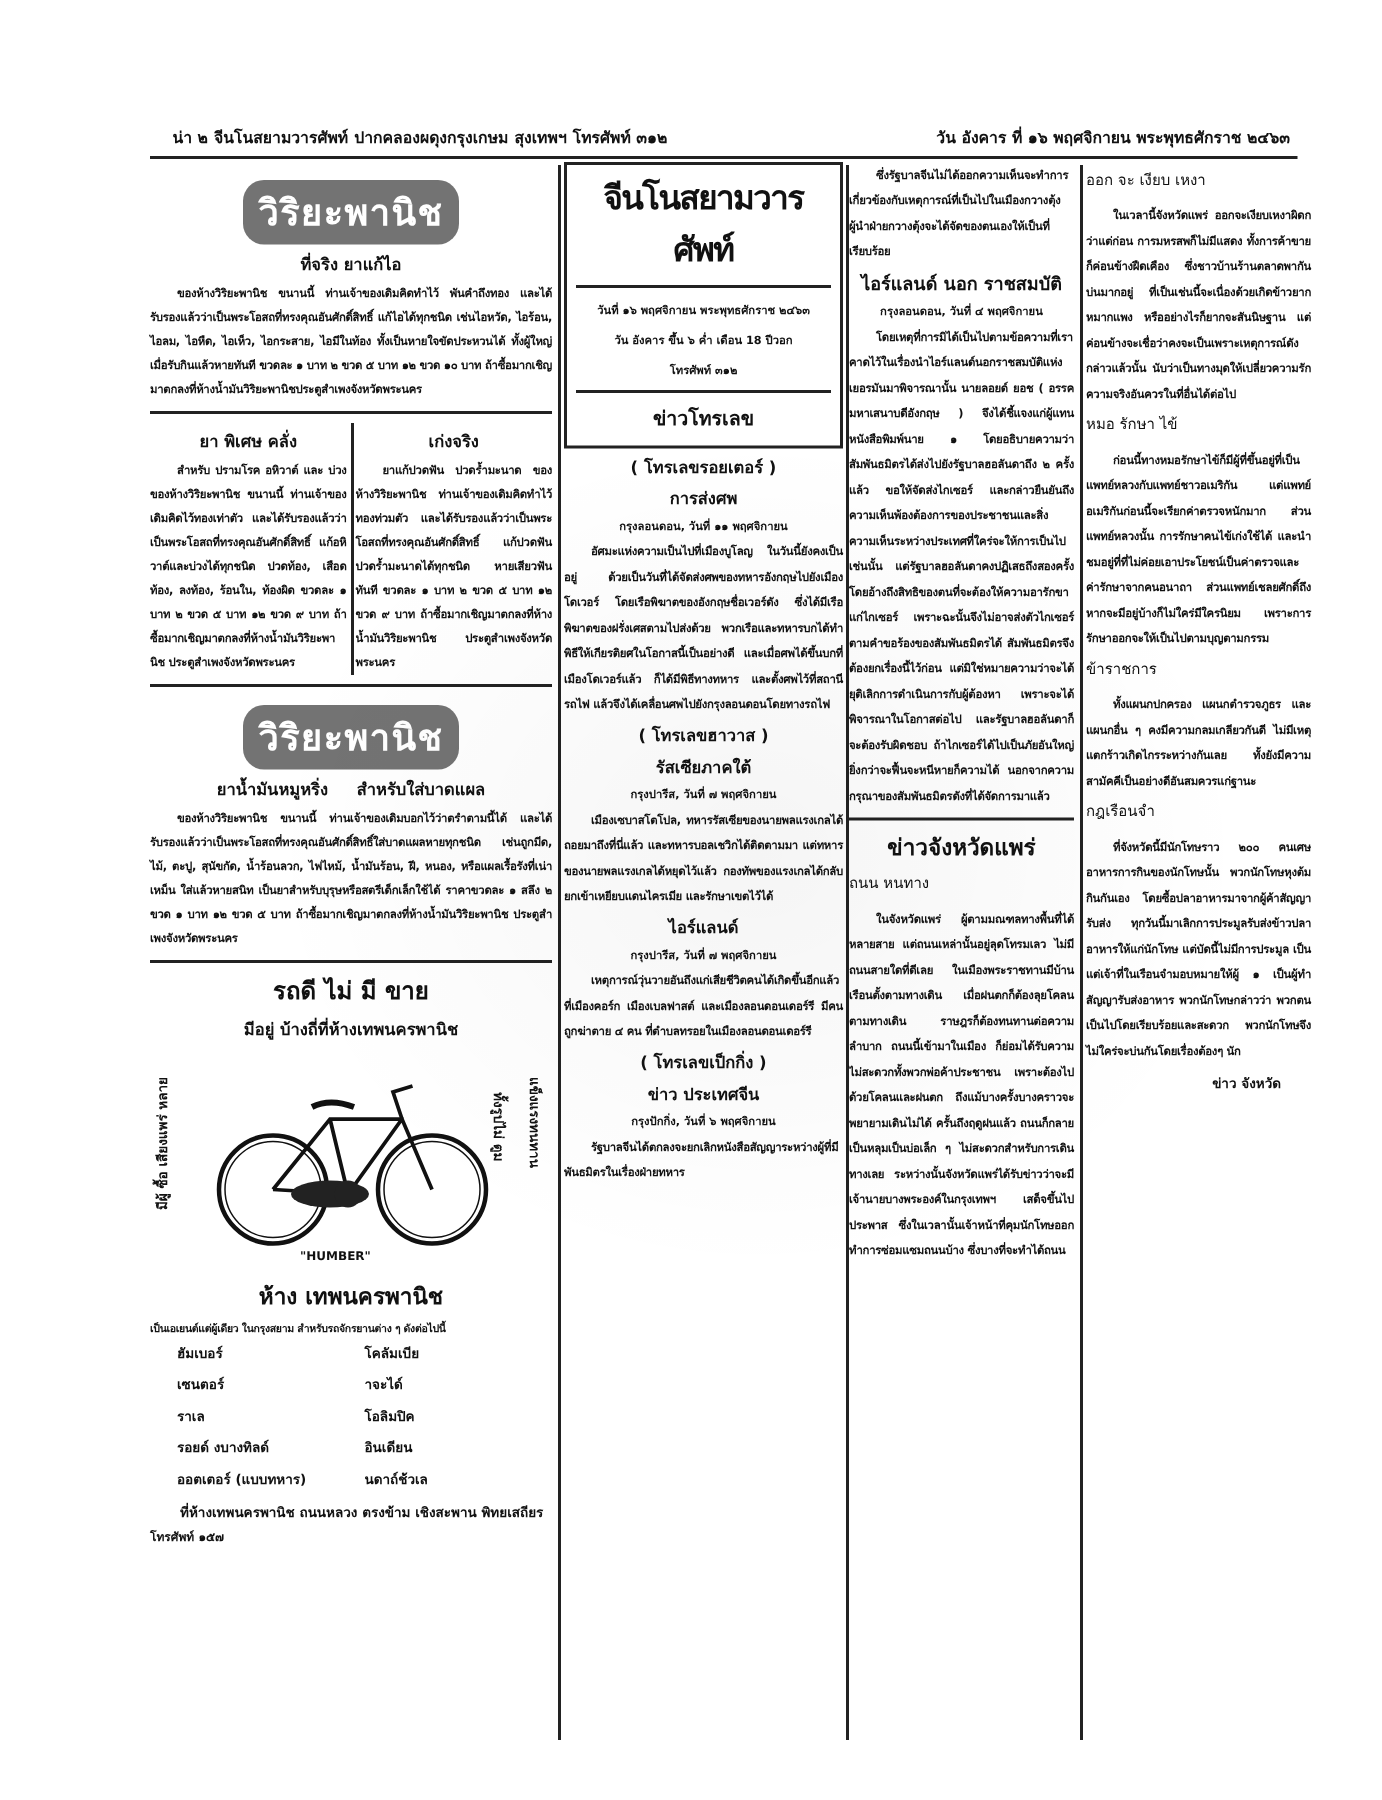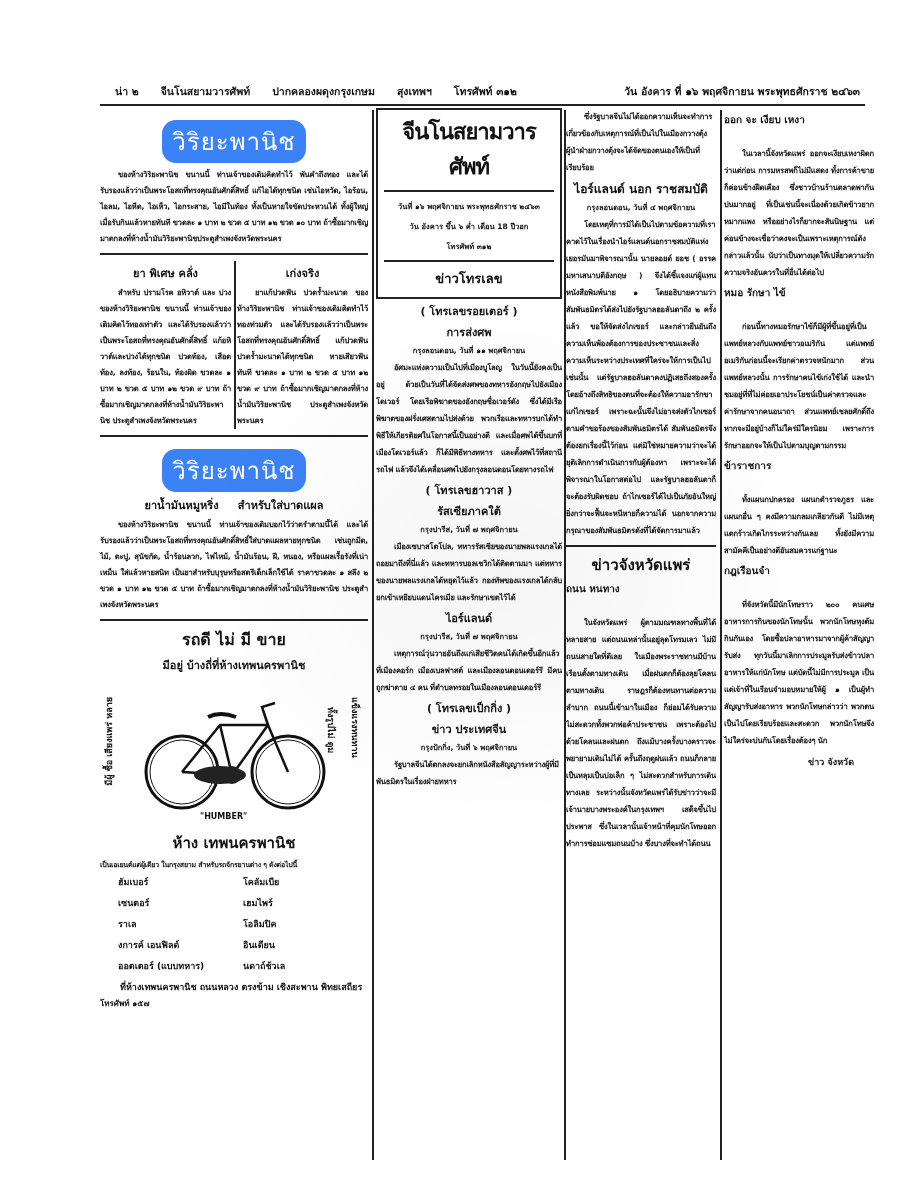--- a/index.html
+++ b/index.html
@@ -1,39 +1,39 @@
 <!DOCTYPE html>
 <html><head>
 <meta charset="utf-8">
 <style>
   html, body { margin:0; padding:0; background:#ffffff; }
   body { width:921px; height:1200px; position:relative; overflow:hidden;
          font-family:"DejaVu Sans", sans-serif; color:#111; }
   .page { position:absolute; left:0; top:0; width:921px; height:1200px; background:#fff; }
   .hdr { position:absolute; left:115px; top:82px; width:745px; height:18px;
-         font-size:10.5px; font-weight:bold; display:flex; gap:22px; align-items:center; white-space:nowrap; }
+         font-size:10.5px; font-weight:bold; display:flex; gap:4px; align-items:center; white-space:nowrap; }
   .hdr-rule { position:absolute; left:100px; top:104px; width:765px; height:2px; background:#222; }
   .col { position:absolute; top:108px; }
   .col1 { left:100px; width:268px; }
   .col2 { left:376px; width:186px; }
   .col3 { left:566px; width:150px; }
   .col4 { left:724px; width:150px; }
   .vrule { position:absolute; width:1.5px; background:#222; }
-  .banner { margin:12px auto 4px; background:#3b82f6; color:#fff; border-radius:14px;
-            text-align:center; font-size:24px; font-family:"DejaVu Serif", serif; font-weight:normal;
+  .banner { margin:12px auto 4px; background:#737373; color:#fff; border-radius:14px;
+            text-align:center; font-size:24px; font-family:"DejaVu Serif", serif; font-weight:bold;
             padding:2px 10px; width:max-content; letter-spacing:1px; }
   .sub { text-align:center; font-size:11px; font-weight:bold; margin:3px 0; }
   .body { font-size:7.6px; line-height:17px; text-align:justify; font-weight:bold; letter-spacing:-0.2px; }
   .indent { text-indent:18px; }
   .two { display:flex; gap:6px; position:relative; }
   .two > div { flex:1; }
   .two .mid { position:absolute; left:50%; top:0; bottom:0; width:1.5px; background:#222; }
   .h2 { text-align:center; font-size:13px; font-weight:bold; margin:4px 0; }
   .h3 { text-align:center; font-size:11px; font-weight:bold; margin:3px 0; }
-  .h4 { font-size:10px; font-weight:bold; margin:4px 0 18px; }
+  .h4 { font-size:10px; font-weight:normal; margin:4px 0 8px; }
   .rule { height:2px; background:#222; margin:6px 0; }
   .masthead { border:2px solid #222; padding:4px 6px; text-align:center; }
   .masthead .title { font-size:22px; font-weight:bold; font-family:"DejaVu Serif", serif; letter-spacing:-1px; }
   .masthead .line { font-size:7.5px; font-weight:bold; margin:8px 0;text-align:center; }
   .bike { position:relative; height:150px; margin:2px 0; }
   .bike svg { position:absolute; left:40px; top:10px; }
   .vert { position:absolute; writing-mode:vertical-rl; font-size:9px; font-weight:bold; }
   .models { display:grid; grid-template-columns:1fr 1fr; font-size:9px; font-weight:bold; line-height:21px; padding-left:18px; }
   .speckle { position:absolute; left:120px; top:300px; width:700px; height:600px; pointer-events:none;
              background:radial-gradient(ellipse at 55% 45%, rgba(0,0,0,0.04) 0%, rgba(0,0,0,0) 60%); }
@@ -48,20 +48,21 @@
     <span>จีนโนสยามวารศัพท์</span>
     <span>ปากคลองผดุงกรุงเกษม</span>
     <span>สุงเทพฯ</span>
     <span>โทรศัพท์ ๓๑๒</span>
     <span style="margin-left:auto">วัน อังคาร ที่ ๑๖ พฤศจิกายน พระพุทธศักราช ๒๔๖๓</span>
   </div>
   <div class="hdr-rule"></div>
 
   <div class="col col1">
     <div class="banner">วิริยะพานิช</div>
+    <div class="sub">ที่จริง ยาแก้ไอ</div>
     <div class="body indent" style="line-height:16px">ของห้างวิริยะพานิช ขนานนี้ ท่านเจ้าของเดิมคิดทำไว้ พันคำถึงทอง และได้รับรองแล้วว่าเป็นพระโอสถที่ทรงคุณอันศักดิ์สิทธิ์ แก้ไอได้ทุกชนิด เช่นไอหวัด, ไอร้อน, ไอลม, ไอหืด, ไอเห็ว, ไอกระสาย, ไอมีในท้อง ทั้งเป็นหายใจขัดประหวนได้ ทั้งผู้ใหญ่ เมื่อรับกินแล้วหายทันที ขวดละ ๑ บาท ๒ ขวด ๕ บาท ๑๒ ขวด ๑๐ บาท ถ้าซื้อมากเชิญมาตกลงที่ห้างน้ำมันวิริยะพานิชประตูสำเพงจังหวัดพระนคร</div>
     <div class="rule"></div>
     <div class="two">
       <div>
         <div class="sub">ยา พิเศษ คลั่ง</div>
         <div class="body indent" style="line-height:16px">สำหรับ ปรามโรค อหิวาต์ และ บ่วงของห้างวิริยะพานิช ขนานนี้ ท่านเจ้าของเดิมคิดไว้ทองเท่าตัว และได้รับรองแล้วว่าเป็นพระโอสถที่ทรงคุณอันศักดิ์สิทธิ์ แก้อหิวาต์และบ่วงได้ทุกชนิด ปวดท้อง, เสือดท้อง, ลงท้อง, ร้อนใน, ท้องผิด ขวดละ ๑ บาท ๒ ขวด ๕ บาท ๑๒ ขวด ๙ บาท ถ้าซื้อมากเชิญมาตกลงที่ห้างน้ำมันวิริยะพานิช ประตูสำเพงจังหวัดพระนคร</div>
       </div>
       <span class="mid"></span>
       <div>
         <div class="sub">เก่งจริง</div>
@@ -96,24 +97,24 @@
       <span style="position:absolute;left:100px;top:135px;font-size:8px;font-weight:bold">"HUMBER"</span>
       <span class="vert" style="right:30px;top:30px">ทั้งรูปไม่ ตูม</span>
       <span class="vert" style="right:6px;top:20px">แข็งแรงทนทาน</span>
     </div>
     <div class="h2" style="font-size:15px">ห้าง เทพนครพานิช</div>
     <div class="body" style="font-size:7px;line-height:13px">เป็นเอเยนต์แต่ผู้เดียว ในกรุงสยาม สำหรับรถจักรยานต่าง ๆ ดังต่อไปนี้</div>
     <div class="models">
       <span>ฮัมเบอร์</span>
       <span>โคลัมเบีย</span>
       <span>เซนตอร์</span>
-      <span>เฮมไพร์</span>
+      <span>าจะได์</span>
       <span>ราเล</span>
       <span>โอลิมปิค</span>
-      <span>งการค์ เอนฟิลด์</span>
+      <span>รอยด์ งบางทิลด์</span>
       <span>อินเดียน</span>
       <span>ออตเตอร์ (แบบทหาร)</span>
       <span>นดาถ์ช้วเล</span>
     </div>
     <div class="sub" style="font-size:9px;text-align:left;padding-left:20px">ที่ห้างเทพนครพานิช ถนนหลวง ตรงข้าม เชิงสะพาน พิทยเสถียร</div>
     <div style="font-size:8px;font-weight:bold">โทรศัพท์ ๑๕๗</div>
   </div>
 
   <div class="vrule" style="left:372px;top:110px;height:1050px"></div>
 

